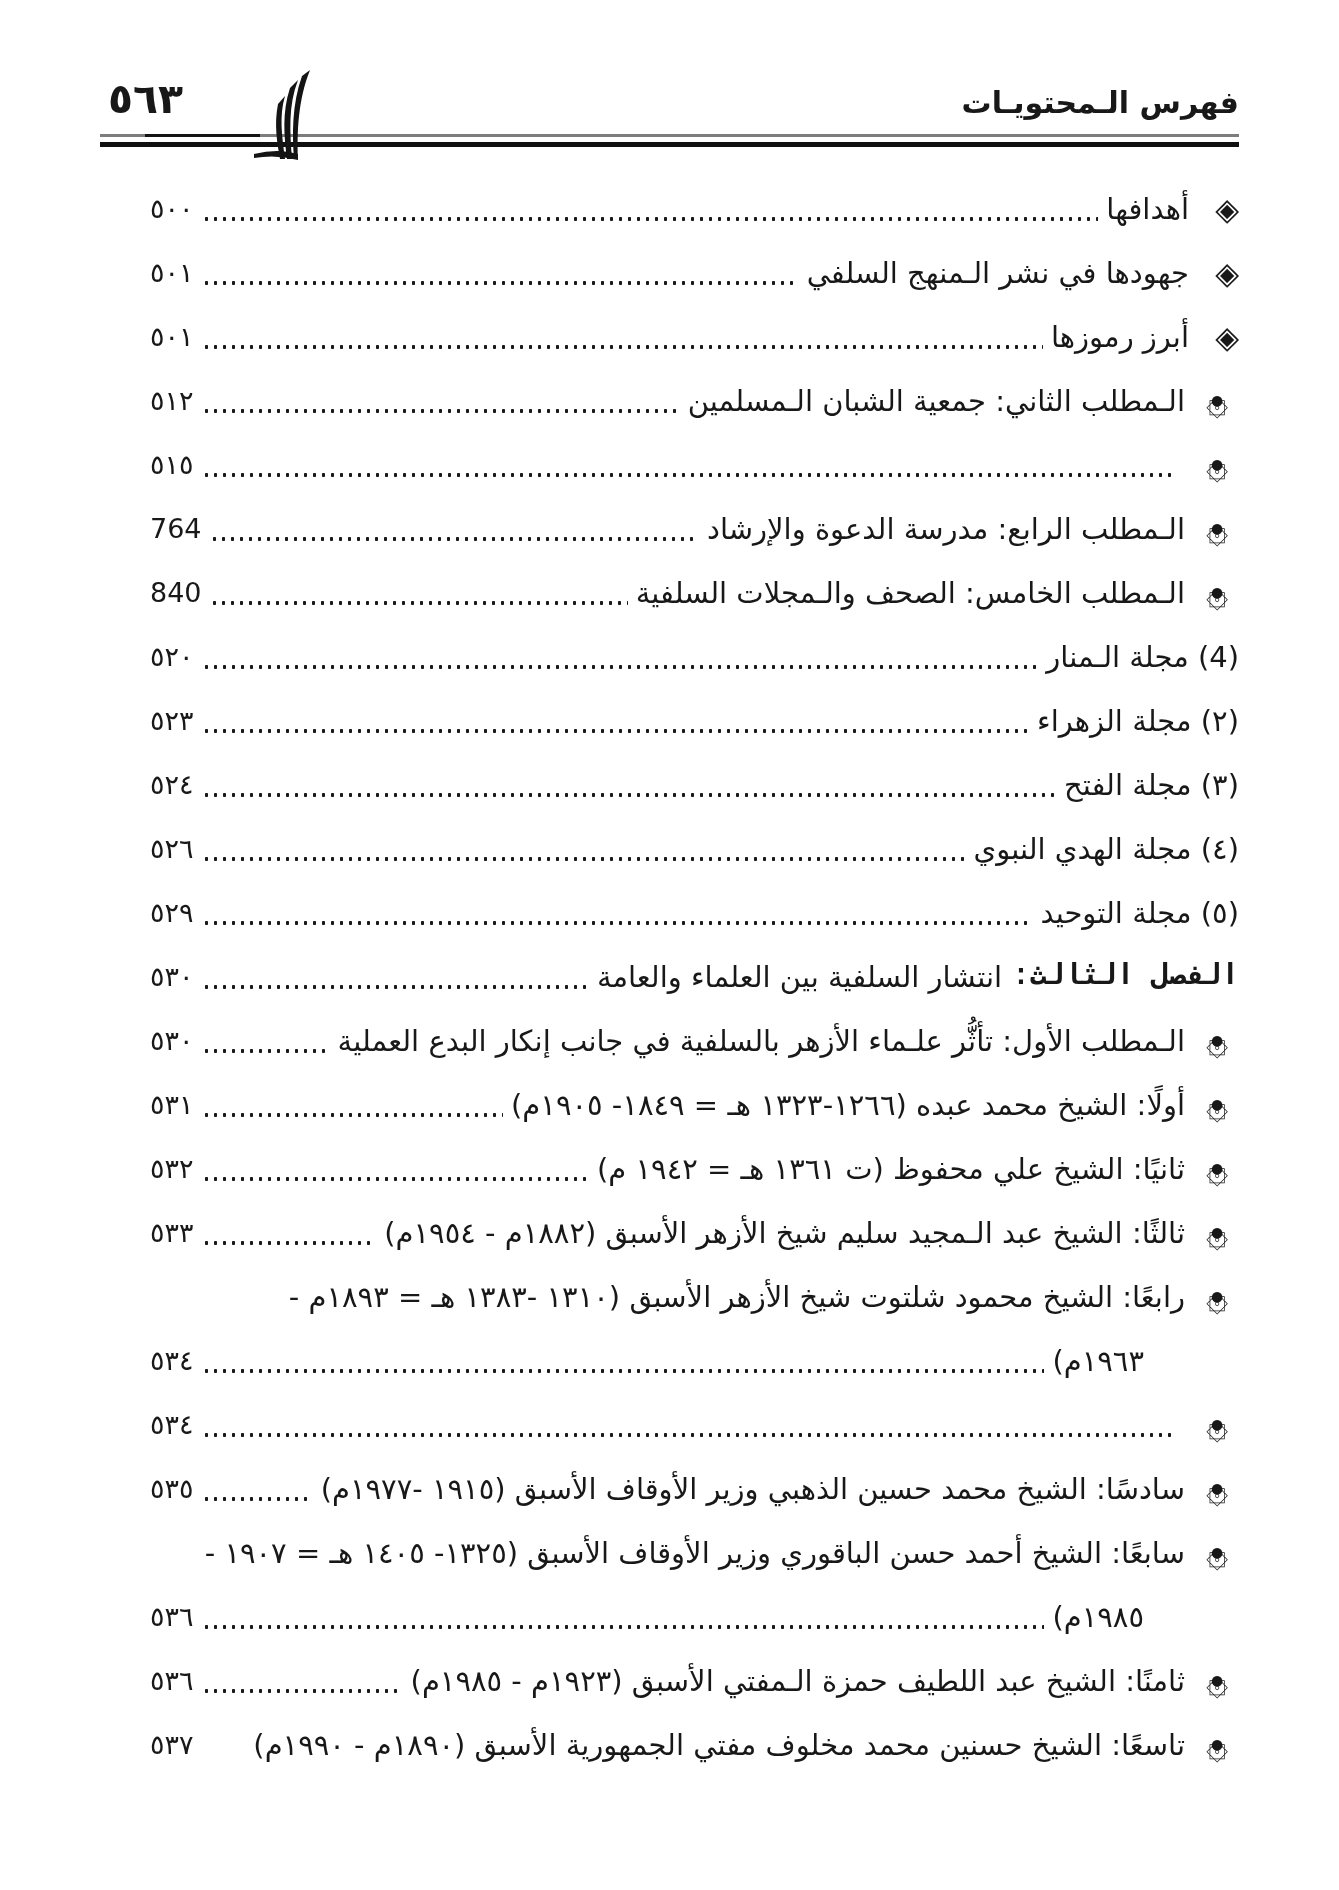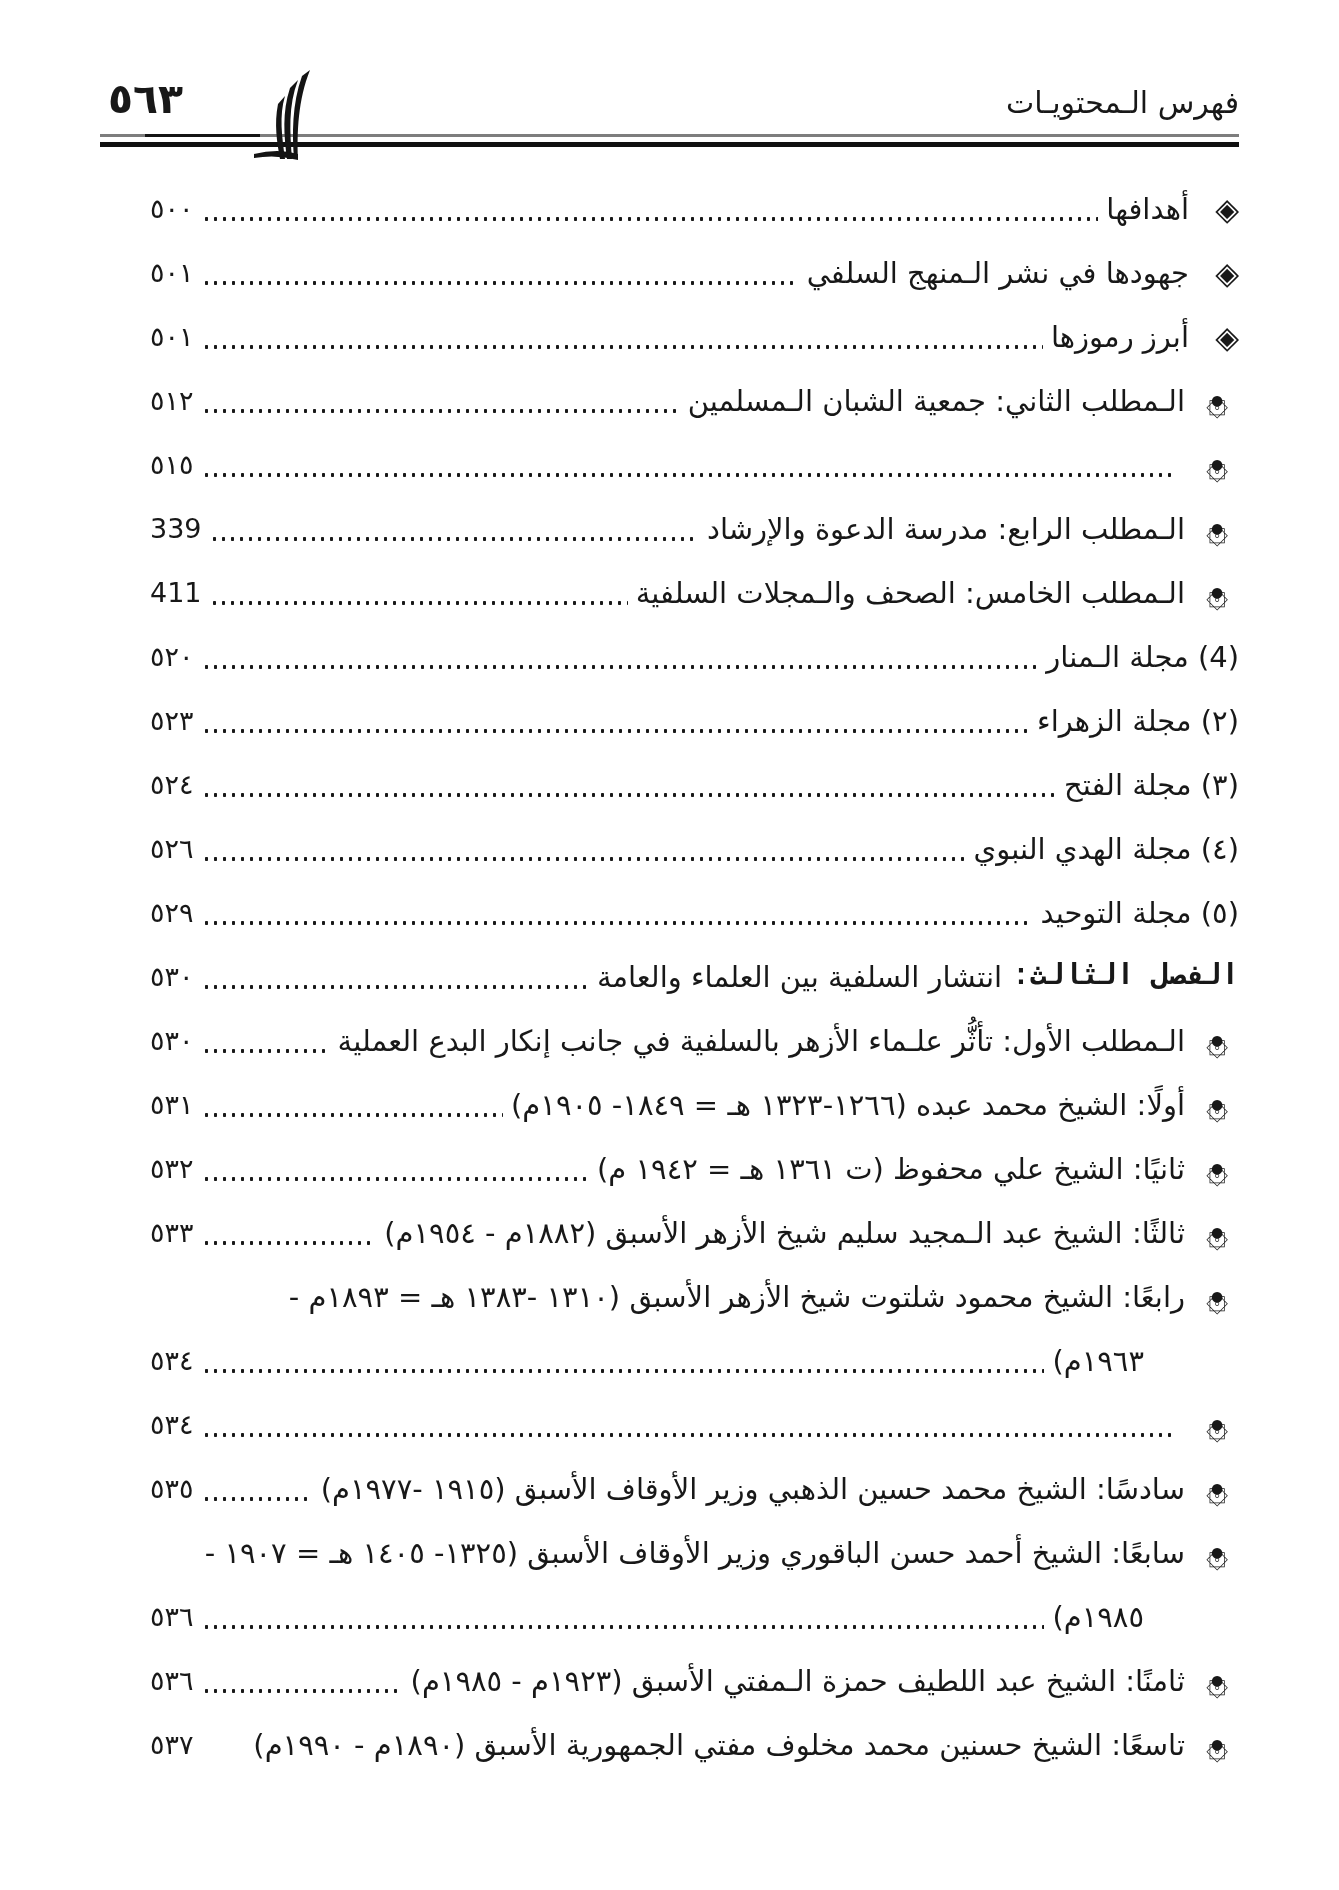--- a/index.html
+++ b/index.html
@@ -11,21 +11,21 @@
     overflow:hidden;
   }
   .page{padding:64px 100px 0 100px;}
 
   
   .header-wrap{position:relative;}
   .header-row{
     display:flex;justify-content:space-between;align-items:flex-end;
     height:56px;
   }
-  .header-title{font-size:30px;font-weight:normal;letter-spacing:.5px;}
+  .header-title{font-size:30px;font-weight:bold;letter-spacing:.5px;}
   .header-pageno{font-size:41px;font-weight:bold;margin-right:0;margin-left:0;padding-left:8px;line-height:1;}
   .header-pageno-box{display:flex;align-items:flex-end;gap:14px;margin-right:16px;}
   .rules{
     margin-top:14px;height:5px;
     border-top:3px solid #7d7d7d;
     border-bottom:5px solid #101010;
     position:relative;
   }
   .rule-dark-seg{position:absolute;top:-3px;left:45px;width:115px;height:3px;background:#141414;}
   .flourish{position:absolute;left:152px;top:-2px;width:62px;height:102px;z-index:3;}
@@ -113,30 +113,30 @@
         <span class="leader"></span>
         <span class="pnum">٥١٥</span>
       </div>
       <div class="row">
         <span class="bullet star">
           <span class="star-outer">۞</span>
           <span class="star-inner">●</span>
         </span>
         <span class="txt">الـمطلب الرابع: مدرسة الدعوة والإرشاد</span>
         <span class="leader"></span>
-        <span class="pnum">339</span>
+        <span class="pnum">764</span>
       </div>
       <div class="row">
         <span class="bullet star">
           <span class="star-outer">۞</span>
           <span class="star-inner">●</span>
         </span>
         <span class="txt">الـمطلب الخامس: الصحف والـمجلات السلفية</span>
         <span class="leader"></span>
-        <span class="pnum">411</span>
+        <span class="pnum">840</span>
       </div>
       <div class="row">
         <span class="txt">(4) مجلة الـمنار</span>
         <span class="leader"></span>
         <span class="pnum">٥٢٠</span>
       </div>
       <div class="row">
         <span class="txt">(٢) مجلة الزهراء</span>
         <span class="leader"></span>
         <span class="pnum">٥٢٣</span>

